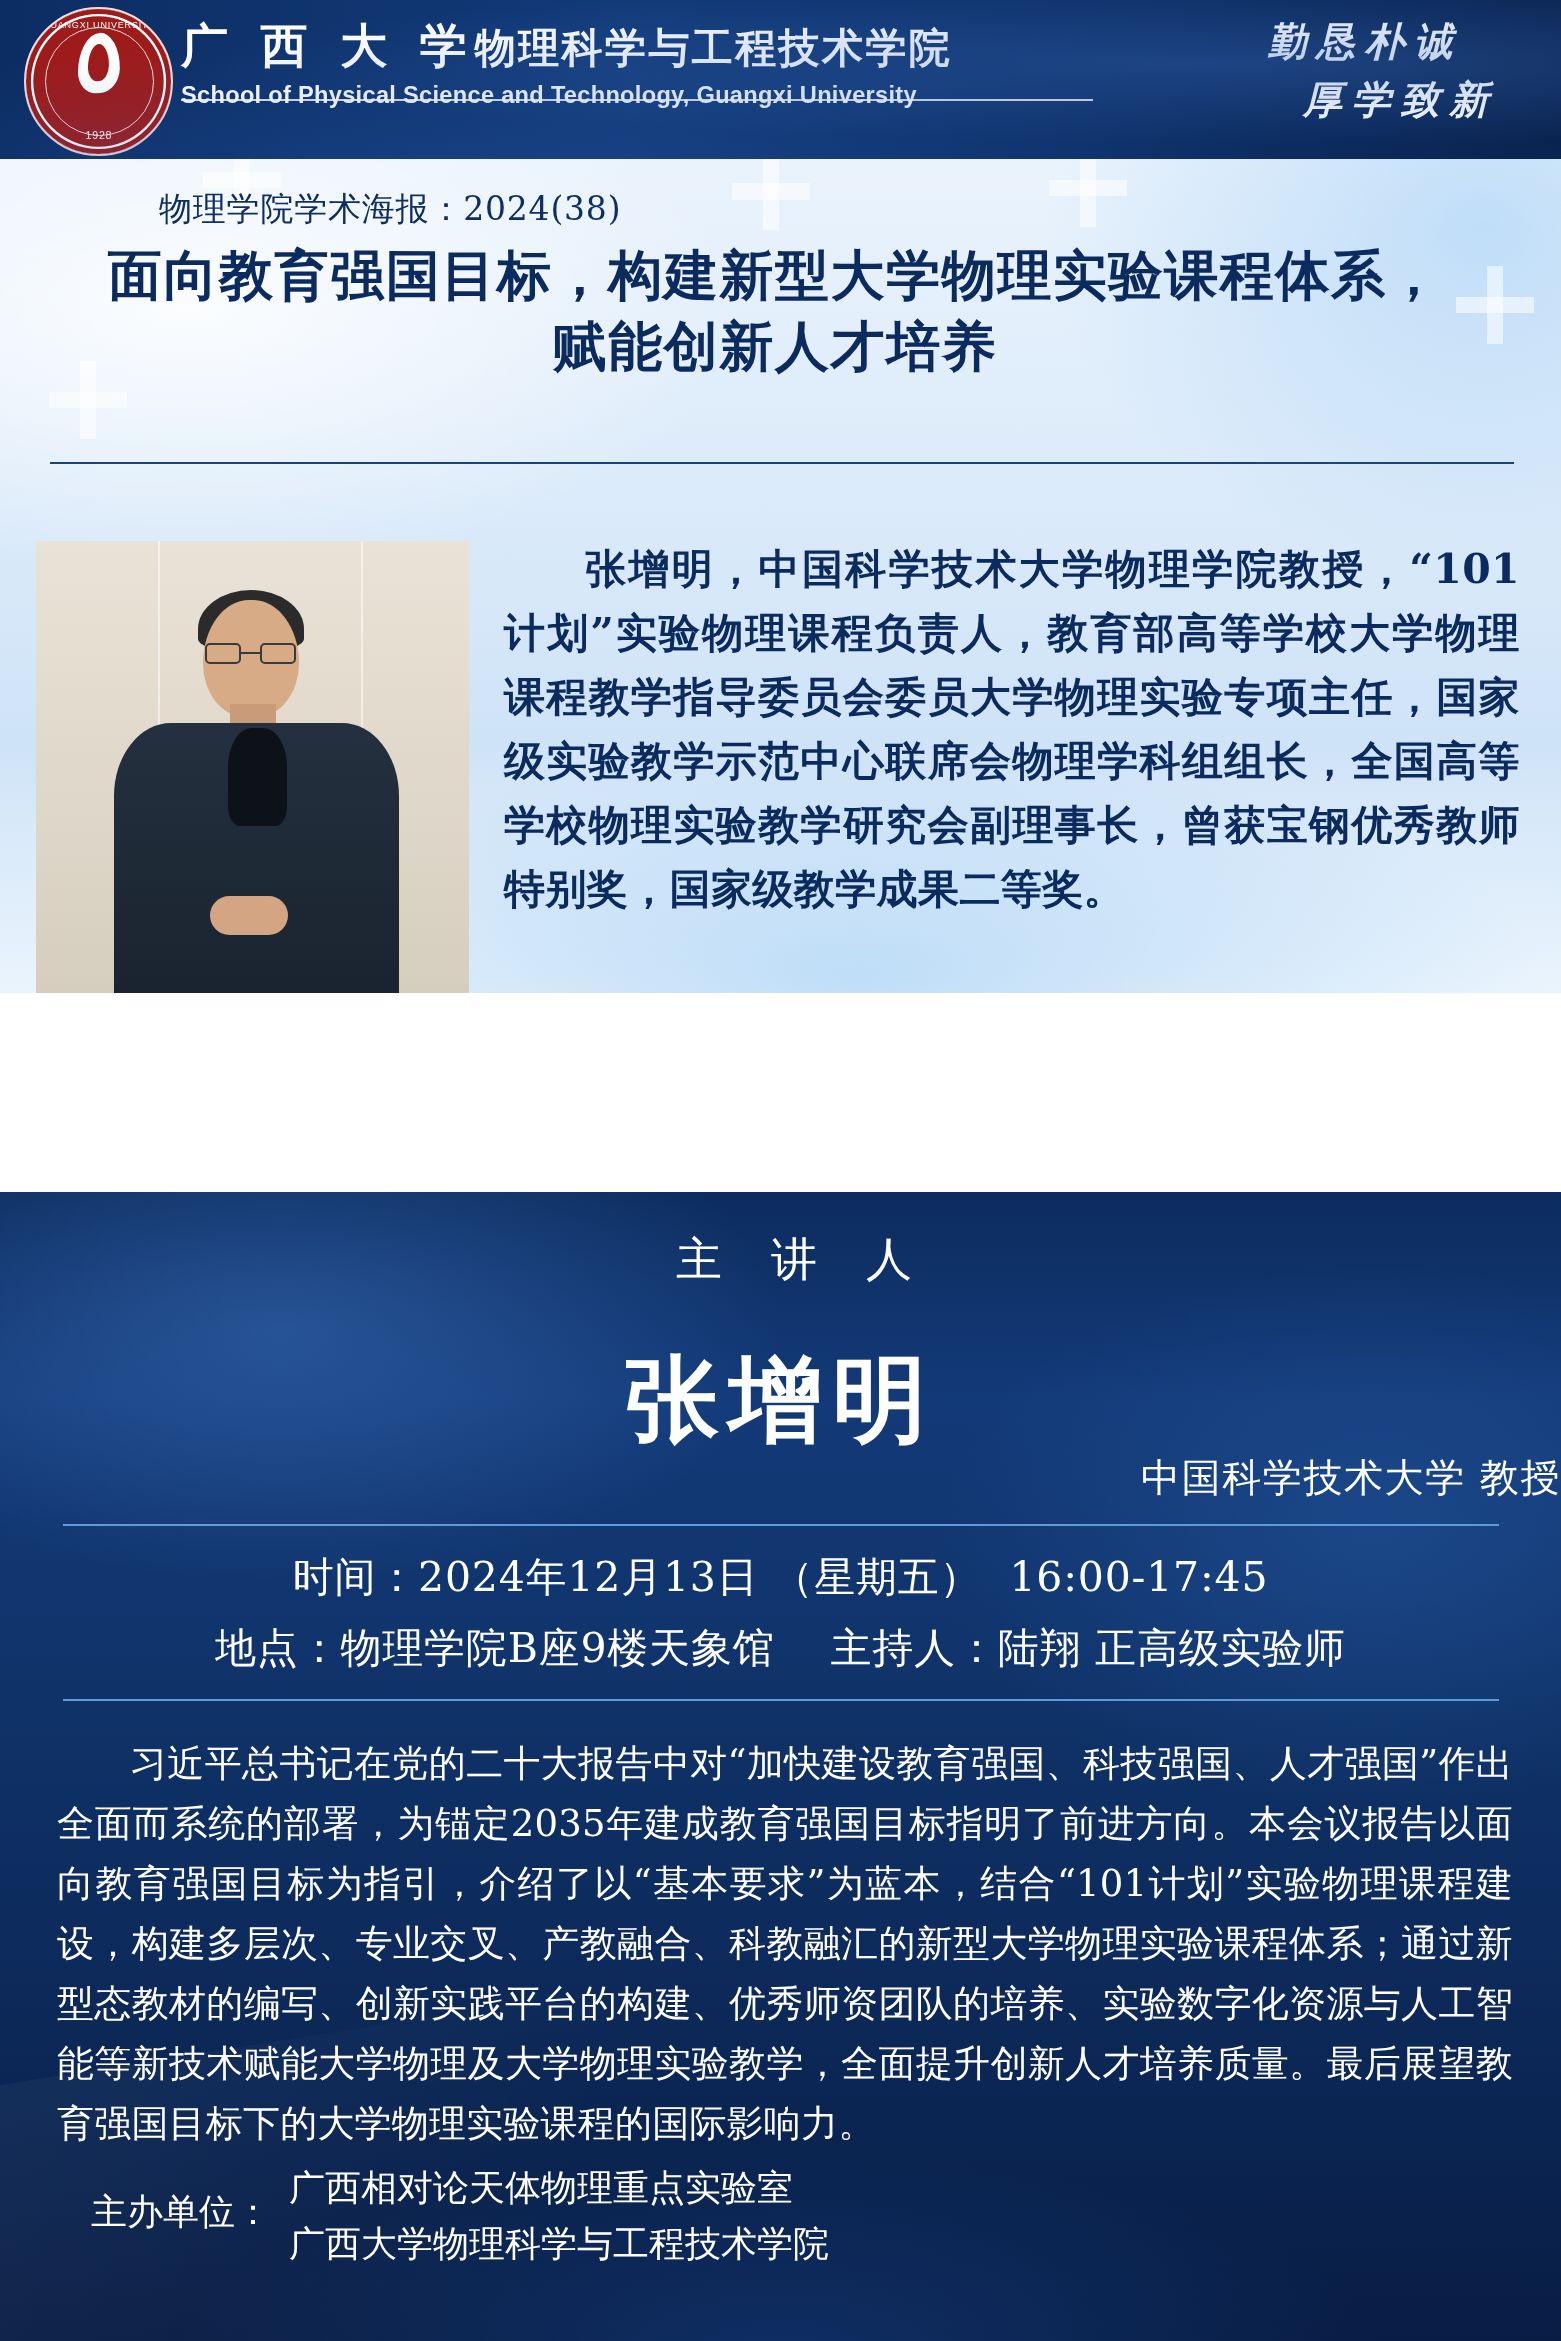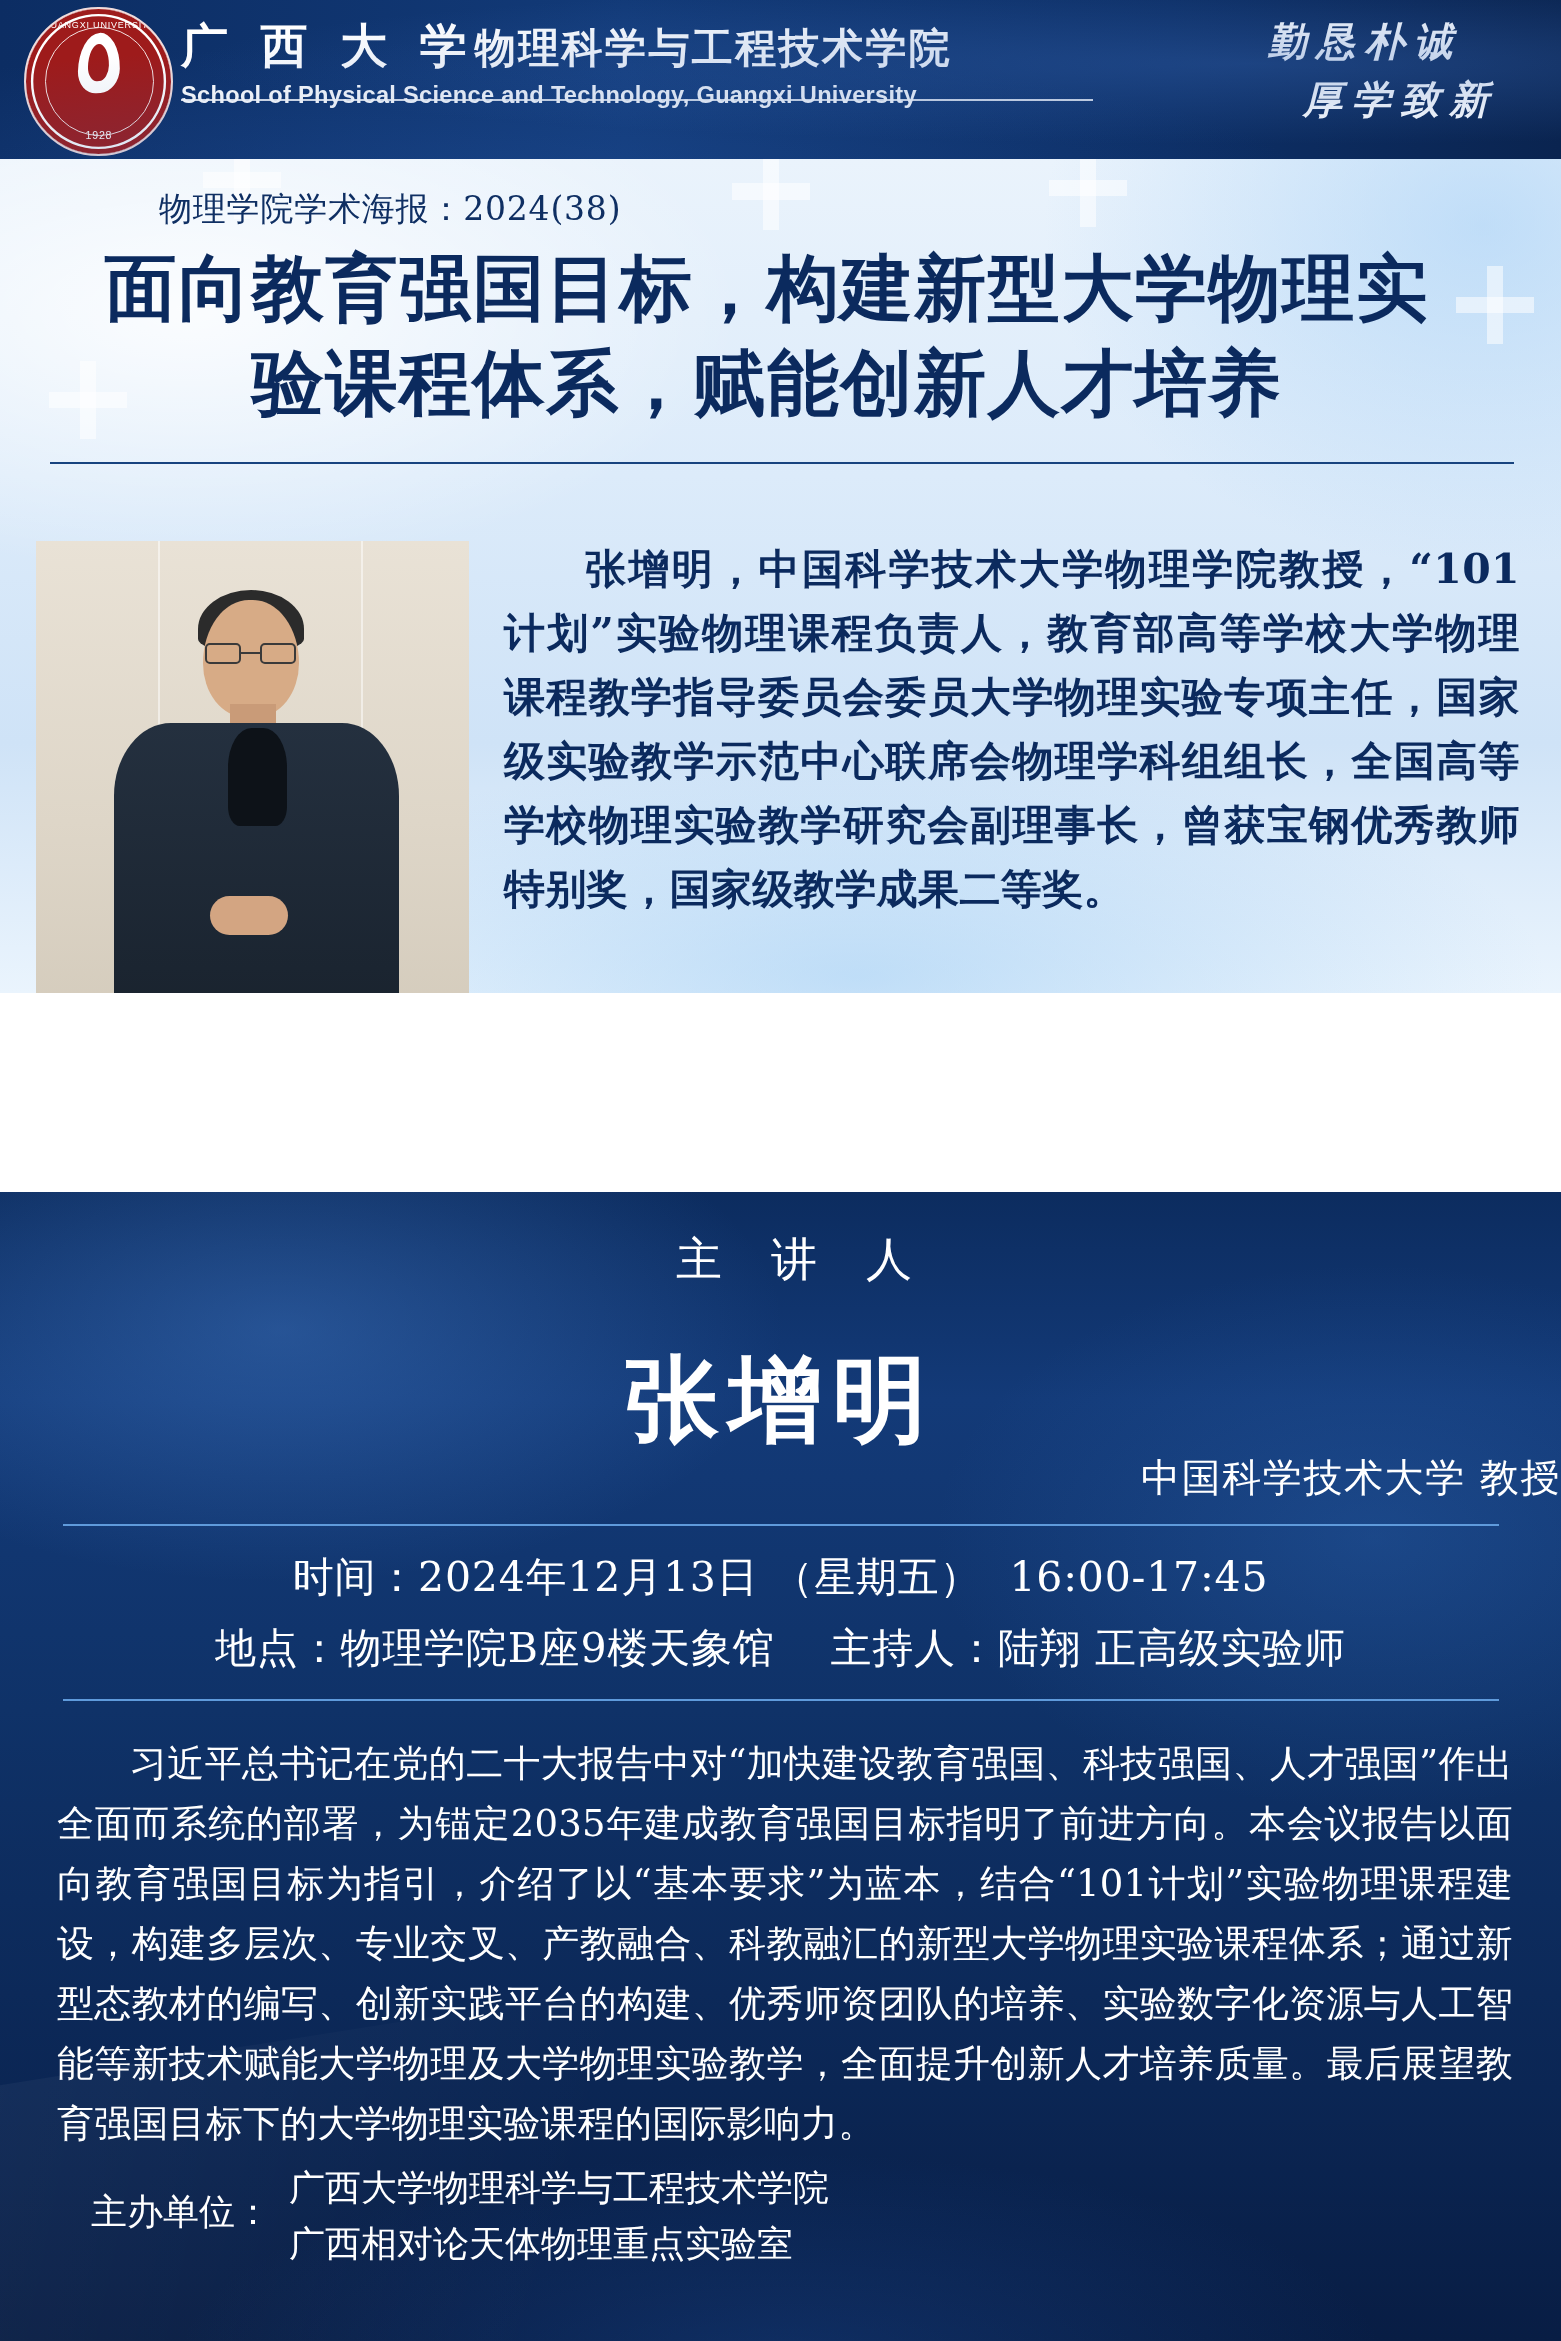--- a/index.html
+++ b/index.html
@@ -166,27 +166,27 @@
     position: absolute;
     left: 159px;
     top: 28px;
     font-family: "DejaVu Serif", serif;
     font-size: 33px;
     color: #0f2f63;
     letter-spacing: 0.8px;
   }
   .main-title {
     position: absolute;
-    left: 76px;
+    left: 84px;
     top: 81px;
     width: 1382px;
     text-align: center;
     font-family: "DejaVu Serif", serif;
     font-weight: bold;
-    font-size: 72px;
+    font-size: 54px;
     line-height: 1.32;
     color: #0b2a5e;
     letter-spacing: 1.6px;
   }
   .title-rule {
     position: absolute;
     left: 50px;
     top: 303px;
     width: 1464px;
     height: 2.4px;
@@ -518,20 +518,20 @@
       <span>地点：</span><span>物理学院B座9楼天象馆</span><span class="gap"></span><span class="gap"></span><span>主持人：</span><span>陆翔 正高级实验师</span>
     </div>
 
     <div class="hr-bottom"></div>
 
     <div class="abstract">习近平总书记在党的二十大报告中对“加快建设教育强国、科技强国、人才强国”作出全面而系统的部署，为锚定2035年建成教育强国目标指明了前进方向。本会议报告以面向教育强国目标为指引，介绍了以“基本要求”为蓝本，结合“101计划”实验物理课程建设，构建多层次、专业交叉、产教融合、科教融汇的新型大学物理实验课程体系；通过新型态教材的编写、创新实践平台的构建、优秀师资团队的培养、实验数字化资源与人工智能等新技术赋能大学物理及大学物理实验教学，全面提升创新人才培养质量。最后展望教育强国目标下的大学物理实验课程的国际影响力。</div>
 
     <div class="host-block">
       <div class="host-label">主办单位：</div>
       <div class="host-orgs">
+        <div>广西相对论天体物理重点实验室</div>
         <div>广西大学物理科学与工程技术学院</div>
-        <div>广西相对论天体物理重点实验室</div>
       </div>
     </div>
   </div>
 
 </div>
 
 
 </body></html>

